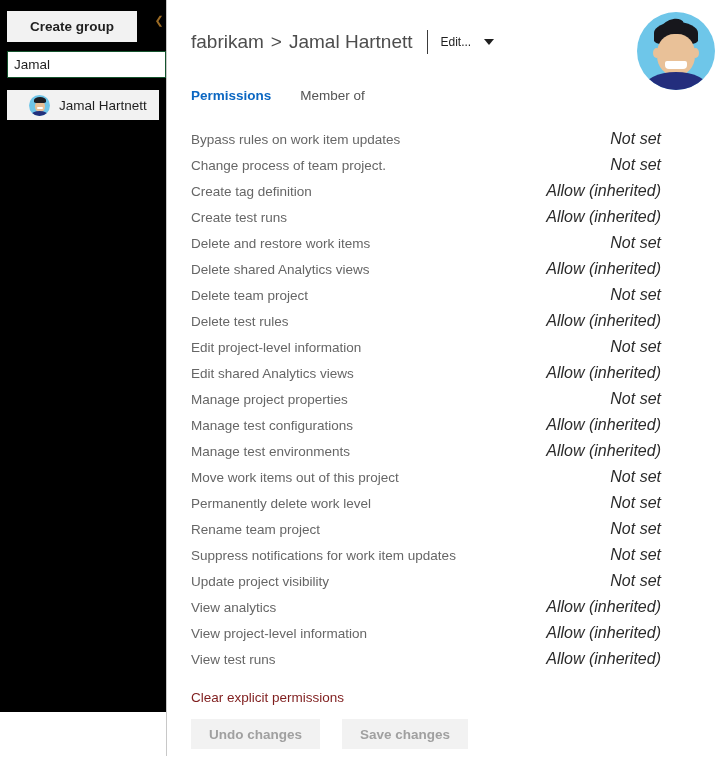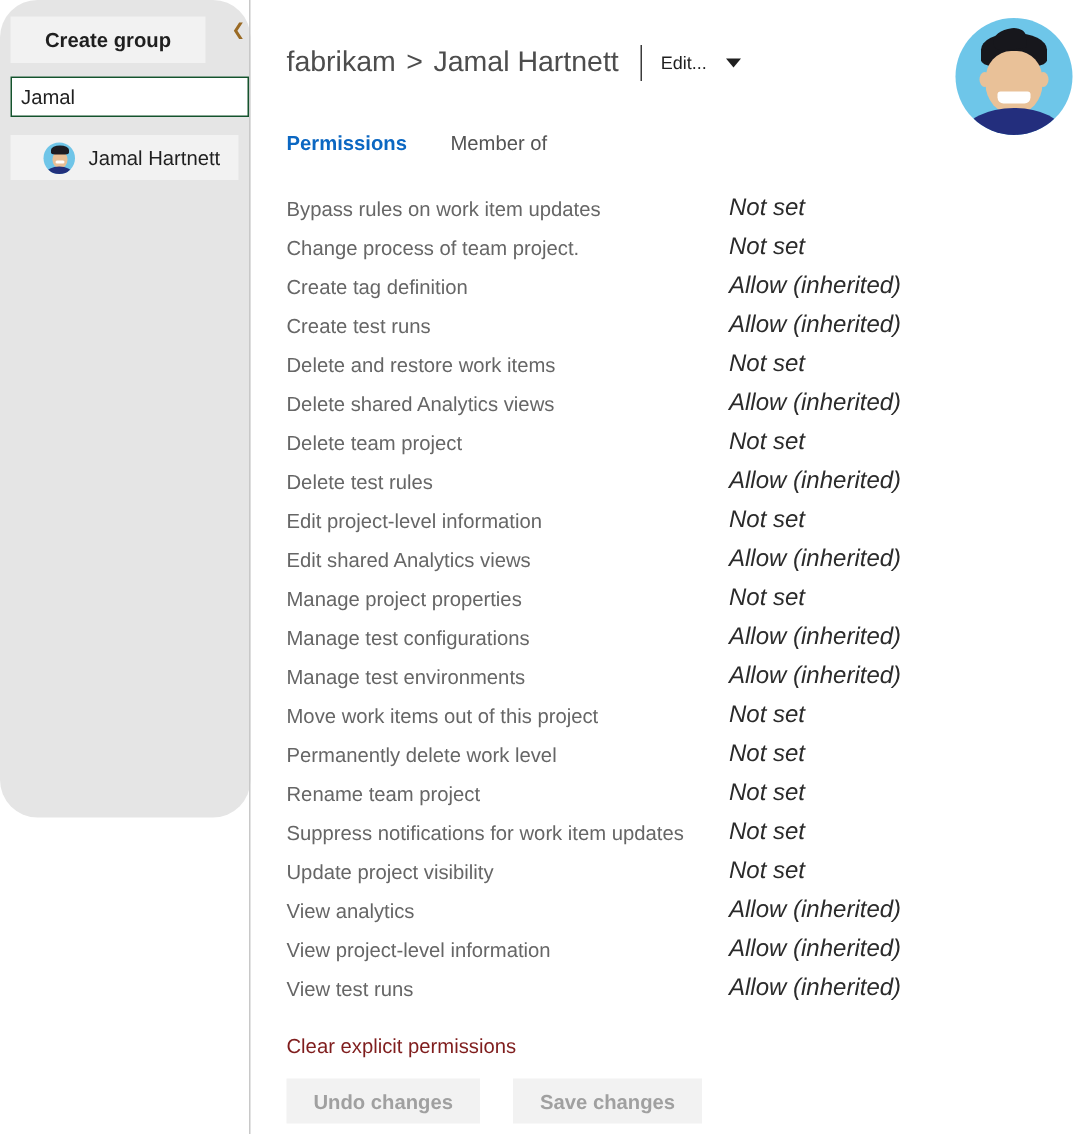--- a/index.html
+++ b/index.html
@@ -20,25 +20,24 @@
     position: relative;
     width: 724px;
     height: 761px;
     display: flex;
   }
 
   
   .sidebar {
     width: 167px;
     min-width: 167px;
-    height: 545px;
-    background: #e5e5e5;
+    height: 712px;
+    background: #000000;
     position: relative;
     box-sizing: border-box;
-    border-radius: 25px;
   }
   .sidebar-divider {
     position: absolute;
     left: 166px;
     top: 0;
     width: 1px;
     height: 756px;
     background: #c8c8c8;
   }
   .create-group-btn {
@@ -283,20 +282,21 @@
   .perm-list {
     position: absolute;
     left: 24px;
     top: 126px;
     width: 470px;
   }
   .perm-row {
     display: flex;
     height: 26px;
     align-items: center;
+    justify-content: space-between;
   }
   .perm-label {
     width: 295px;
     min-width: 295px;
     font-size: 13.5px;
     color: #666666;
     white-space: nowrap;
   }
   .perm-value {
     font-size: 16px;

